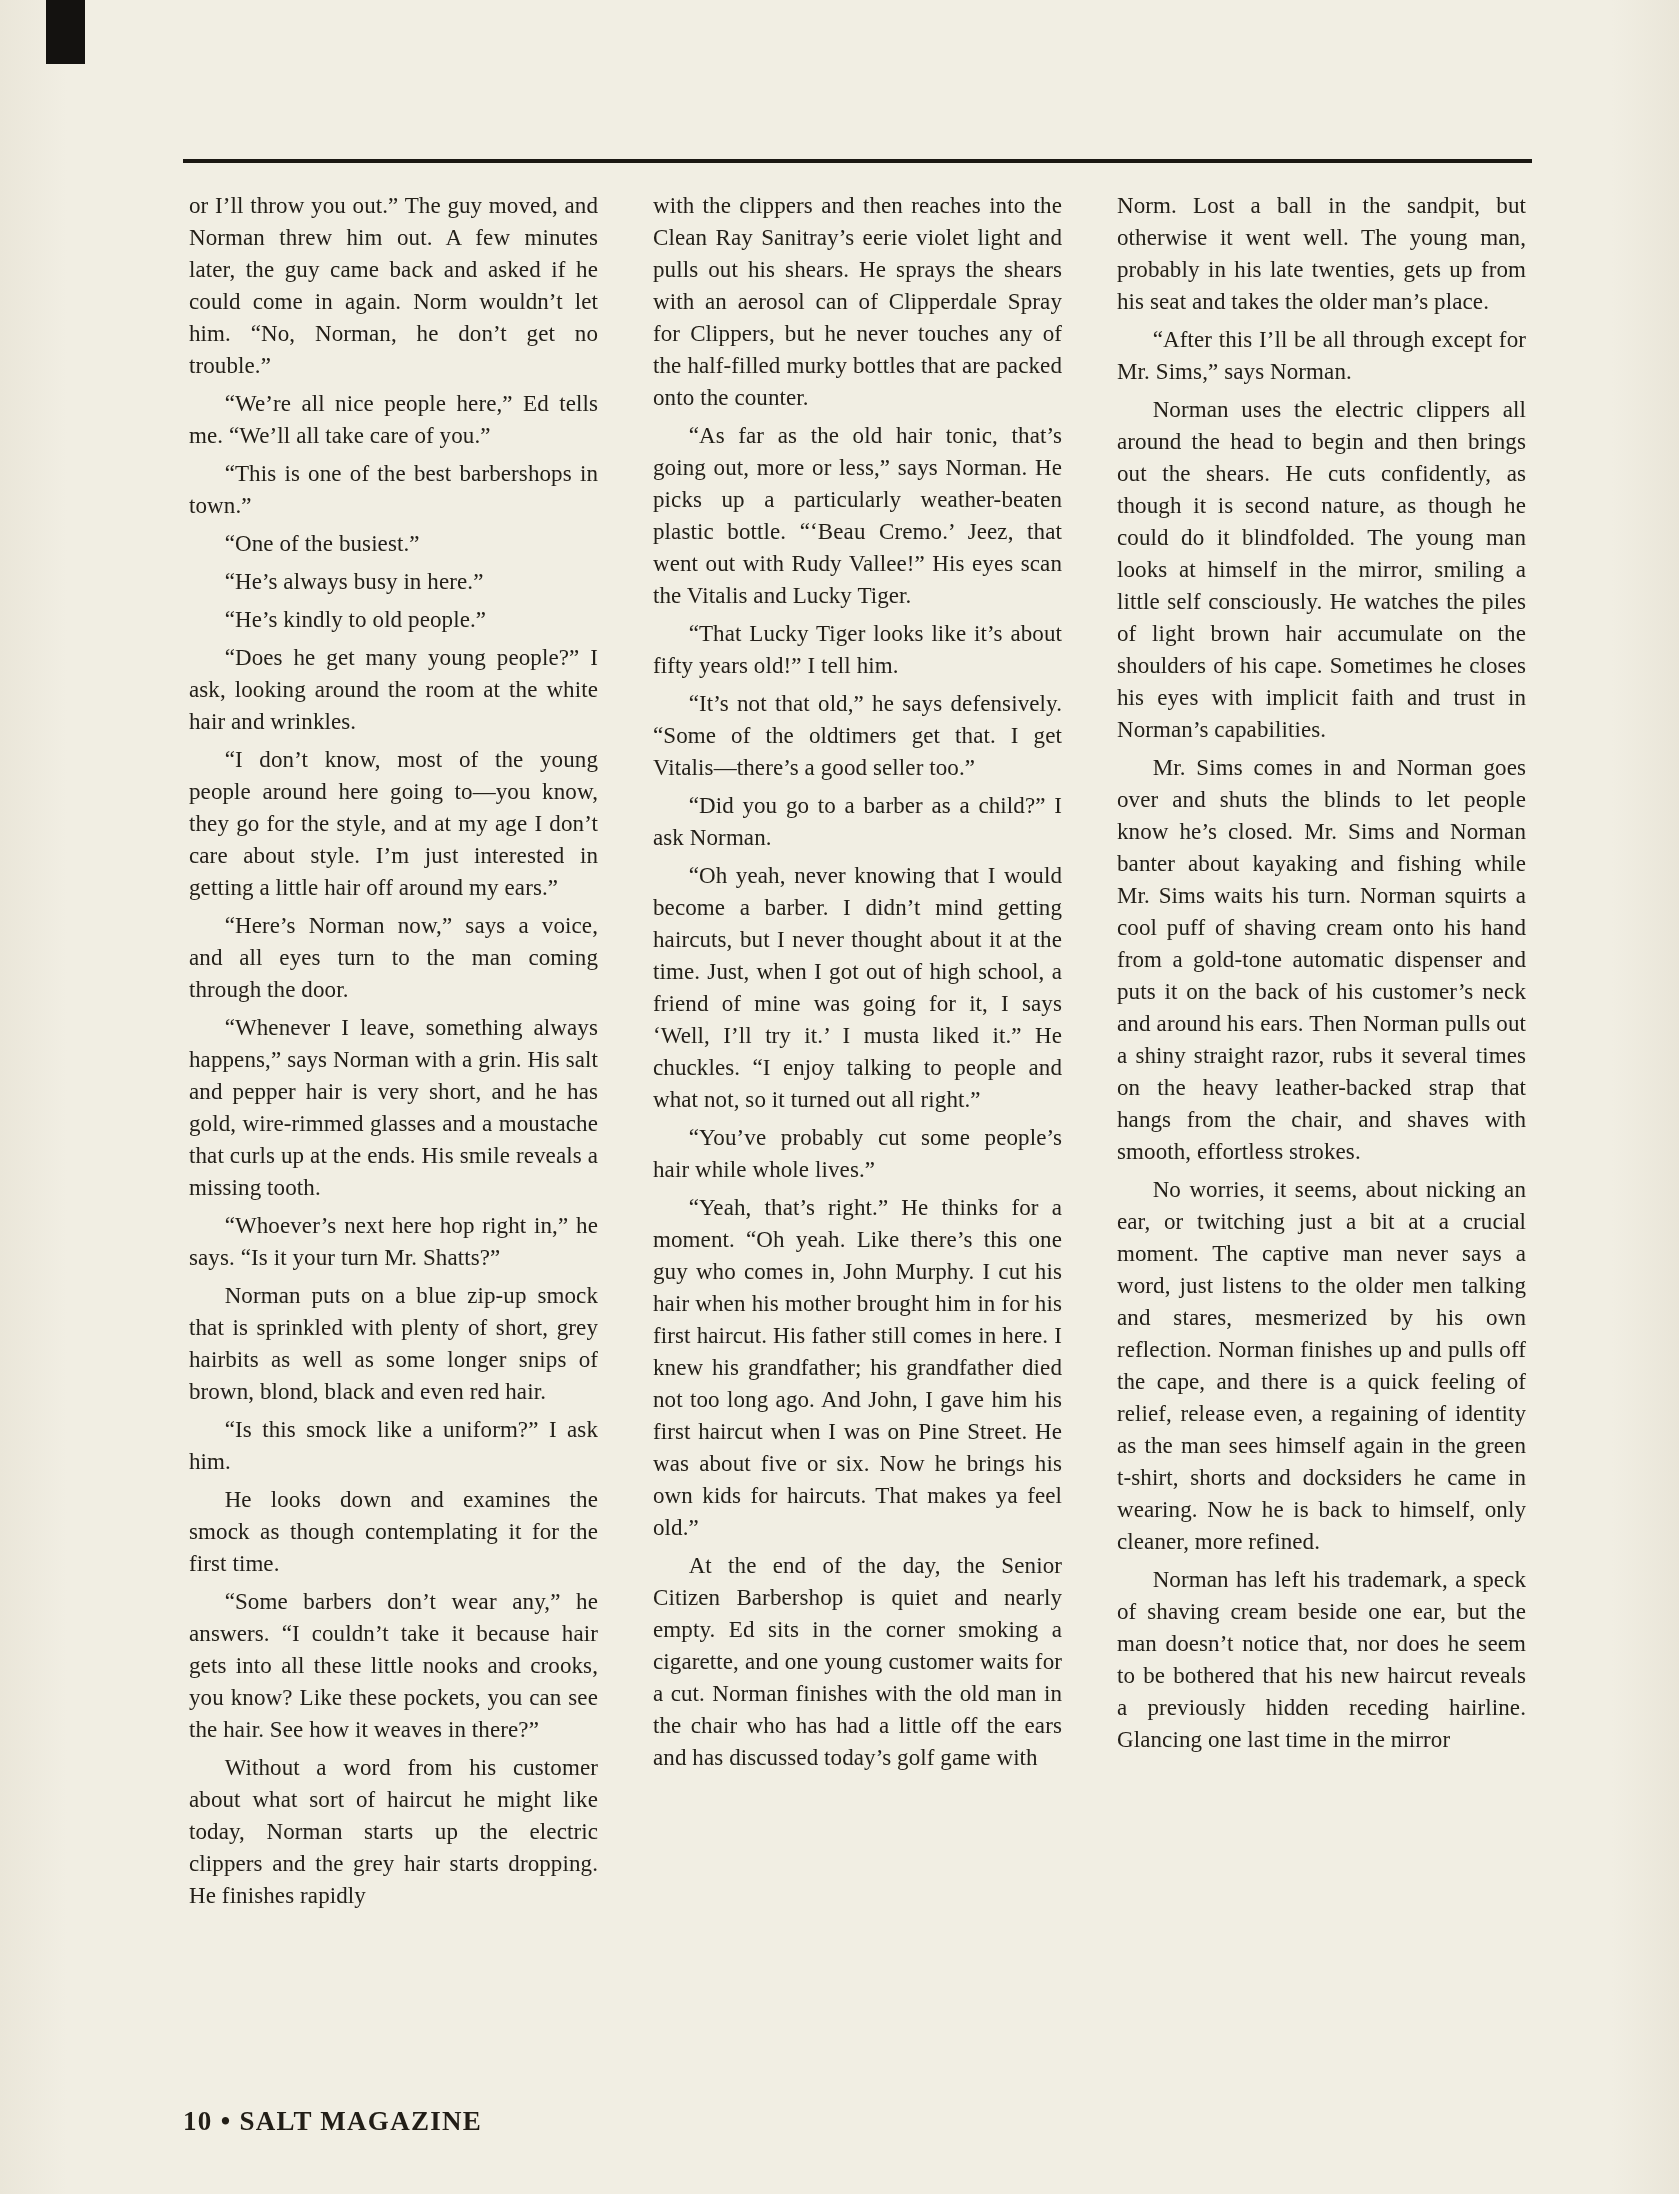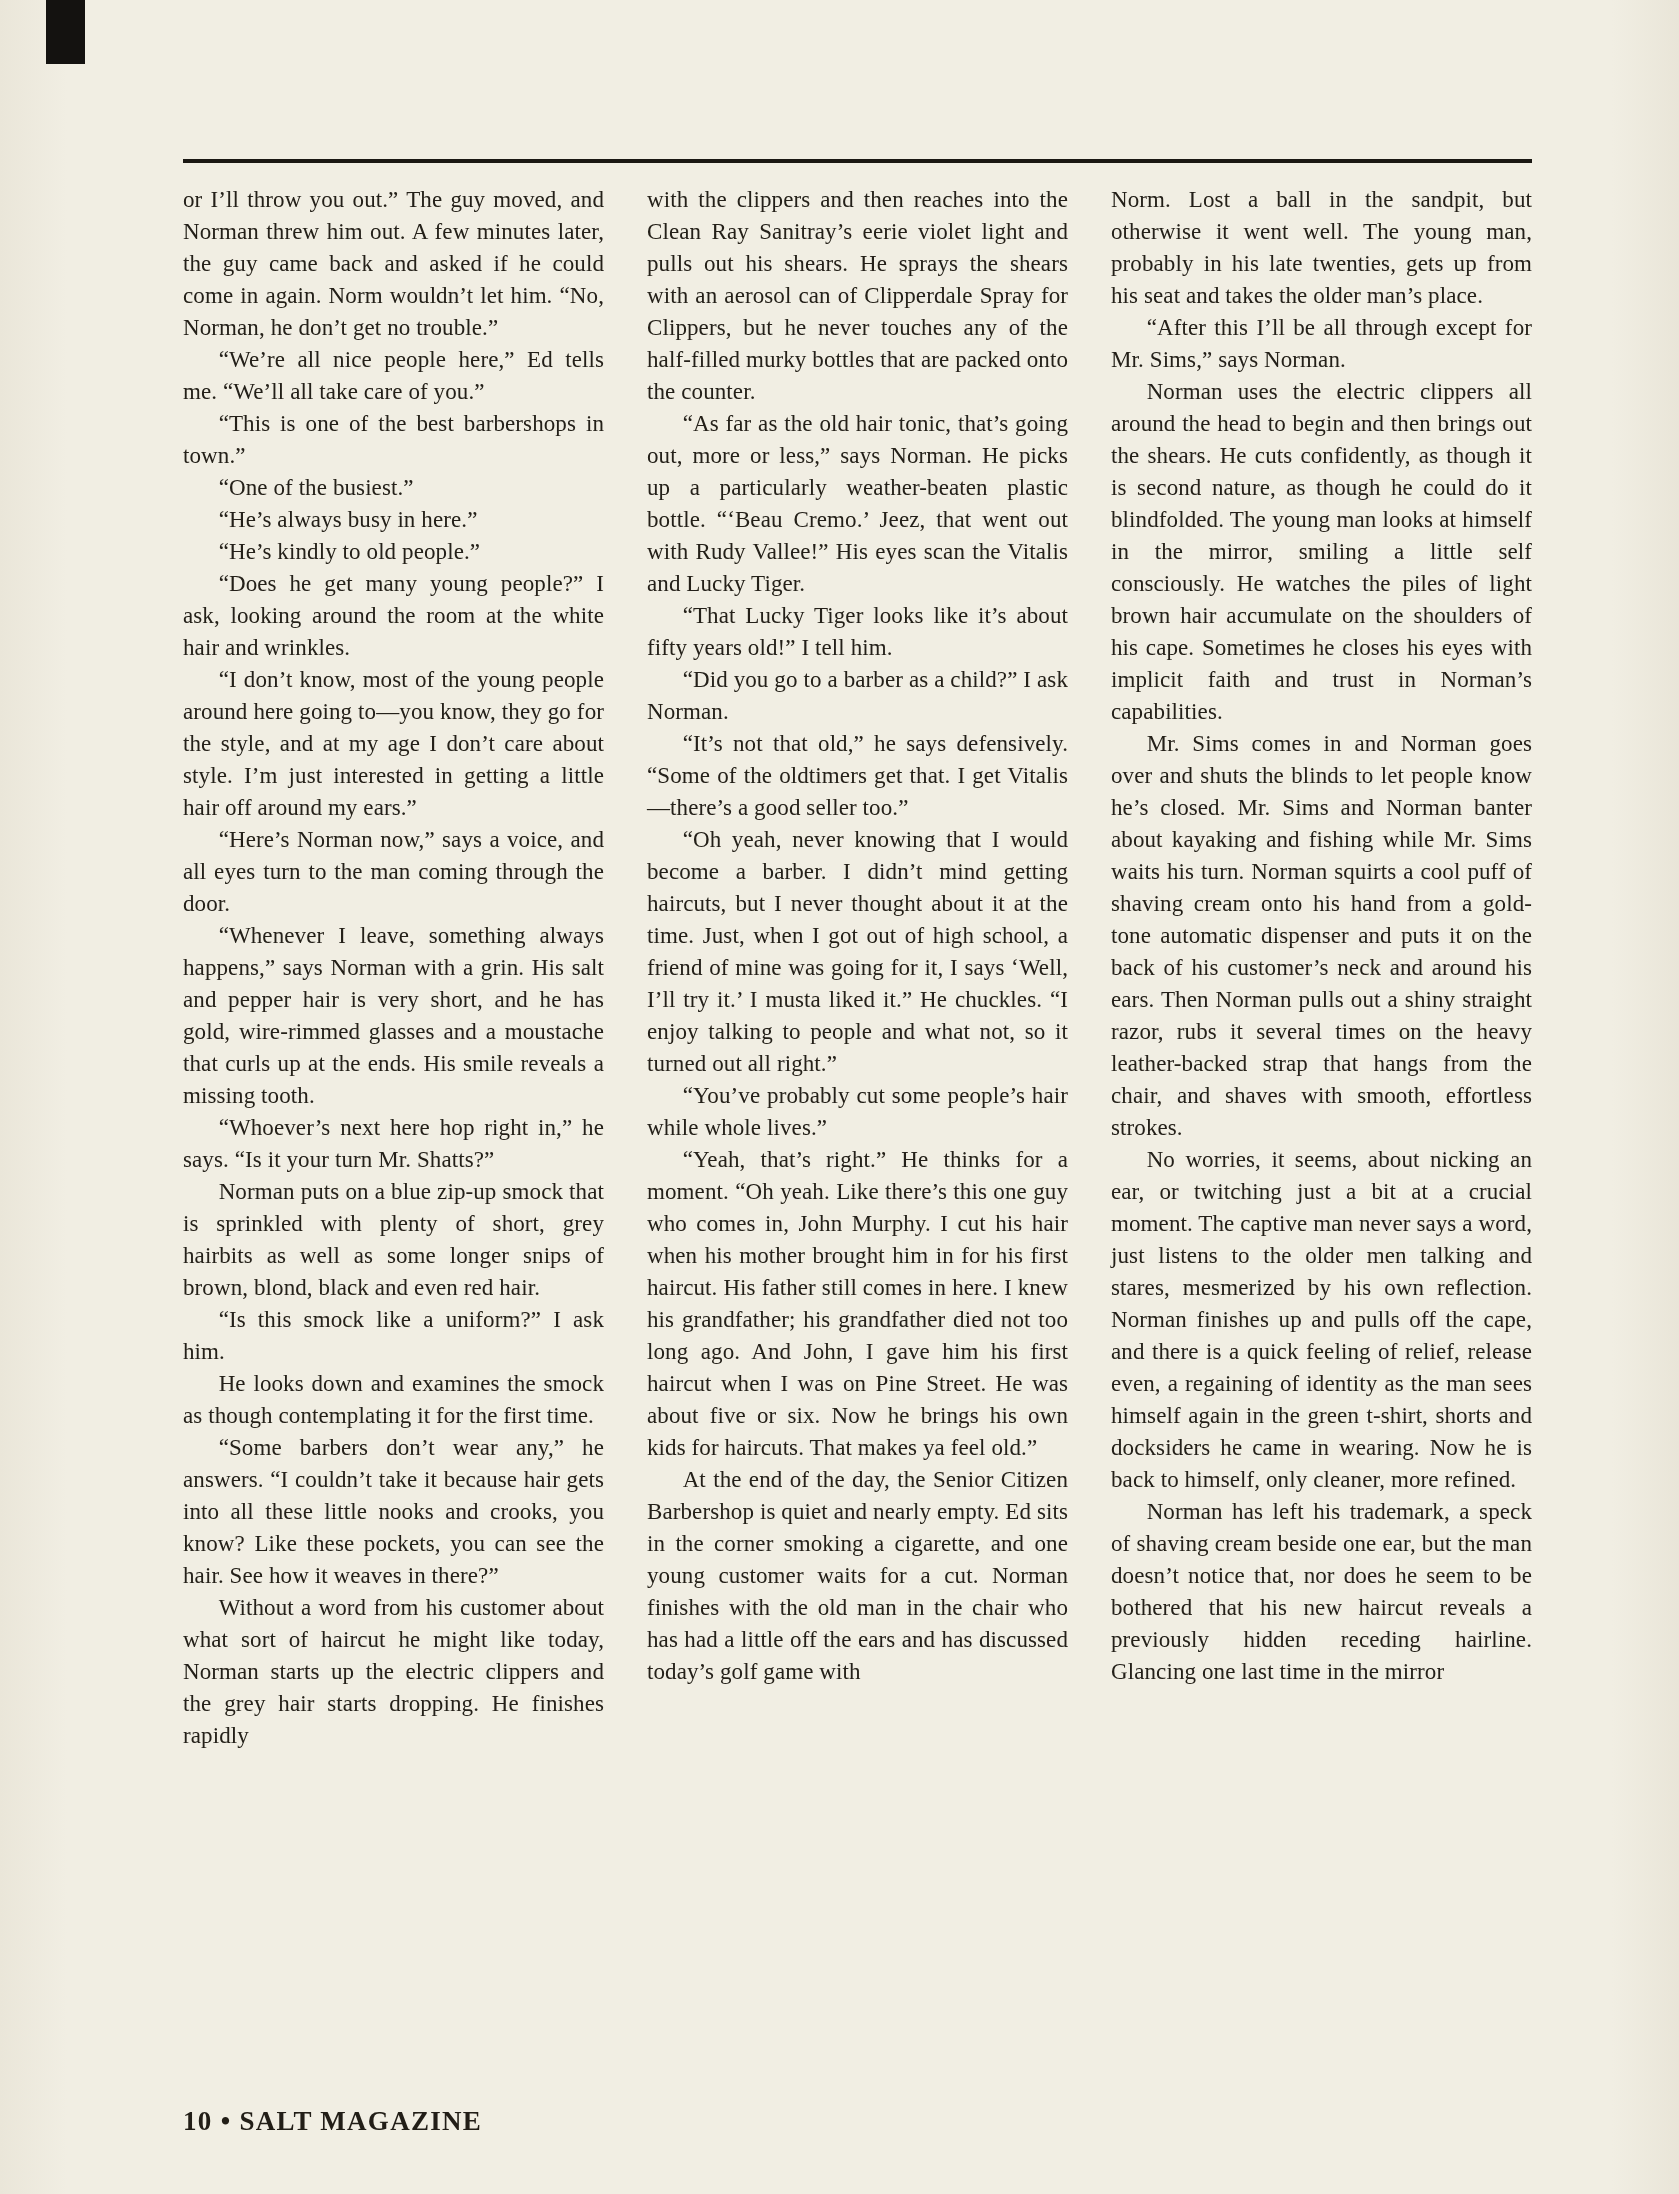--- a/index.html
+++ b/index.html
@@ -48,21 +48,21 @@
     width: 421px;
     flex: 0 0 421px;
     text-align: justify;
     font-size: 23px;
     line-height: 32px;
     letter-spacing: 0.1px;
     hyphens: auto;
     -webkit-hyphens: auto;
   }
   .para {
-    margin: 0;
+    margin: 6px;
   }
   .para.indent {
     text-indent: 1.55em;
   }
   .footer {
     position: absolute;
     left: 183px;
     top: 2106px;
     font-size: 27px;
     font-weight: bold;
@@ -92,22 +92,22 @@
         <p class="para indent">Norman puts on a blue zip-up smock that is sprinkled with plenty of short, grey hairbits as well as some longer snips of brown, blond, black and even red hair.</p>
         <p class="para indent">“Is this smock like a uniform?” I ask him.</p>
         <p class="para indent">He looks down and examines the smock as though contemplating it for the first time.</p>
         <p class="para indent">“Some barbers don’t wear any,” he answers. “I couldn’t take it because hair gets into all these little nooks and crooks, you know? Like these pockets, you can see the hair. See how it weaves in there?”</p>
         <p class="para indent">Without a word from his customer about what sort of haircut he might like today, Norman starts up the electric clippers and the grey hair starts dropping. He finishes rapidly</p>
       </div>
     <div class="col">
         <p class="para">with the clippers and then reaches into the Clean Ray Sanitray’s eerie violet light and pulls out his shears. He sprays the shears with an aerosol can of Clipperdale Spray for Clippers, but he never touches any of the half-filled murky bottles that are packed onto the counter.</p>
         <p class="para indent">“As far as the old hair tonic, that’s going out, more or less,” says Norman. He picks up a particularly weather-beaten plastic bottle. “‘Beau Cremo.’ Jeez, that went out with Rudy Vallee!” His eyes scan the Vitalis and Lucky Tiger.</p>
         <p class="para indent">“That Lucky Tiger looks like it’s about fifty years old!” I tell him.</p>
+        <p class="para indent">“It’s not that old,” he says defensively. “Some of the oldtimers get that. I get Vitalis—there’s a good seller too.”</p>
         <p class="para indent">“Did you go to a barber as a child?” I ask Norman.</p>
-        <p class="para indent">“It’s not that old,” he says defensively. “Some of the oldtimers get that. I get Vitalis—there’s a good seller too.”</p>
         <p class="para indent">“Oh yeah, never knowing that I would become a barber. I didn’t mind getting haircuts, but I never thought about it at the time. Just, when I got out of high school, a friend of mine was going for it, I says ‘Well, I’ll try it.’ I musta liked it.” He chuckles. “I enjoy talking to people and what not, so it turned out all right.”</p>
         <p class="para indent">“You’ve probably cut some people’s hair while whole lives.”</p>
         <p class="para indent">“Yeah, that’s right.” He thinks for a moment. “Oh yeah. Like there’s this one guy who comes in, John Murphy. I cut his hair when his mother brought him in for his first haircut. His father still comes in here. I knew his grandfather; his grandfather died not too long ago. And John, I gave him his first haircut when I was on Pine Street. He was about five or six. Now he brings his own kids for haircuts. That makes ya feel old.”</p>
         <p class="para indent">At the end of the day, the Senior Citizen Barbershop is quiet and nearly empty. Ed sits in the corner smoking a cigarette, and one young customer waits for a cut. Norman finishes with the old man in the chair who has had a little off the ears and has discussed today’s golf game with</p>
       </div>
     <div class="col">
         <p class="para">Norm. Lost a ball in the sandpit, but otherwise it went well. The young man, probably in his late twenties, gets up from his seat and takes the older man’s place.</p>
         <p class="para indent">“After this I’ll be all through except for Mr. Sims,” says Norman.</p>
         <p class="para indent">Norman uses the electric clippers all around the head to begin and then brings out the shears. He cuts confidently, as though it is second nature, as though he could do it blindfolded. The young man looks at himself in the mirror, smiling a little self consciously. He watches the piles of light brown hair accumulate on the shoulders of his cape. Sometimes he closes his eyes with implicit faith and trust in Norman’s capabilities.</p>
         <p class="para indent">Mr. Sims comes in and Norman goes over and shuts the blinds to let people know he’s closed. Mr. Sims and Norman banter about kayaking and fishing while Mr. Sims waits his turn. Norman squirts a cool puff of shaving cream onto his hand from a gold-tone automatic dispenser and puts it on the back of his customer’s neck and around his ears. Then Norman pulls out a shiny straight razor, rubs it several times on the heavy leather-backed strap that hangs from the chair, and shaves with smooth, effortless strokes.</p>

